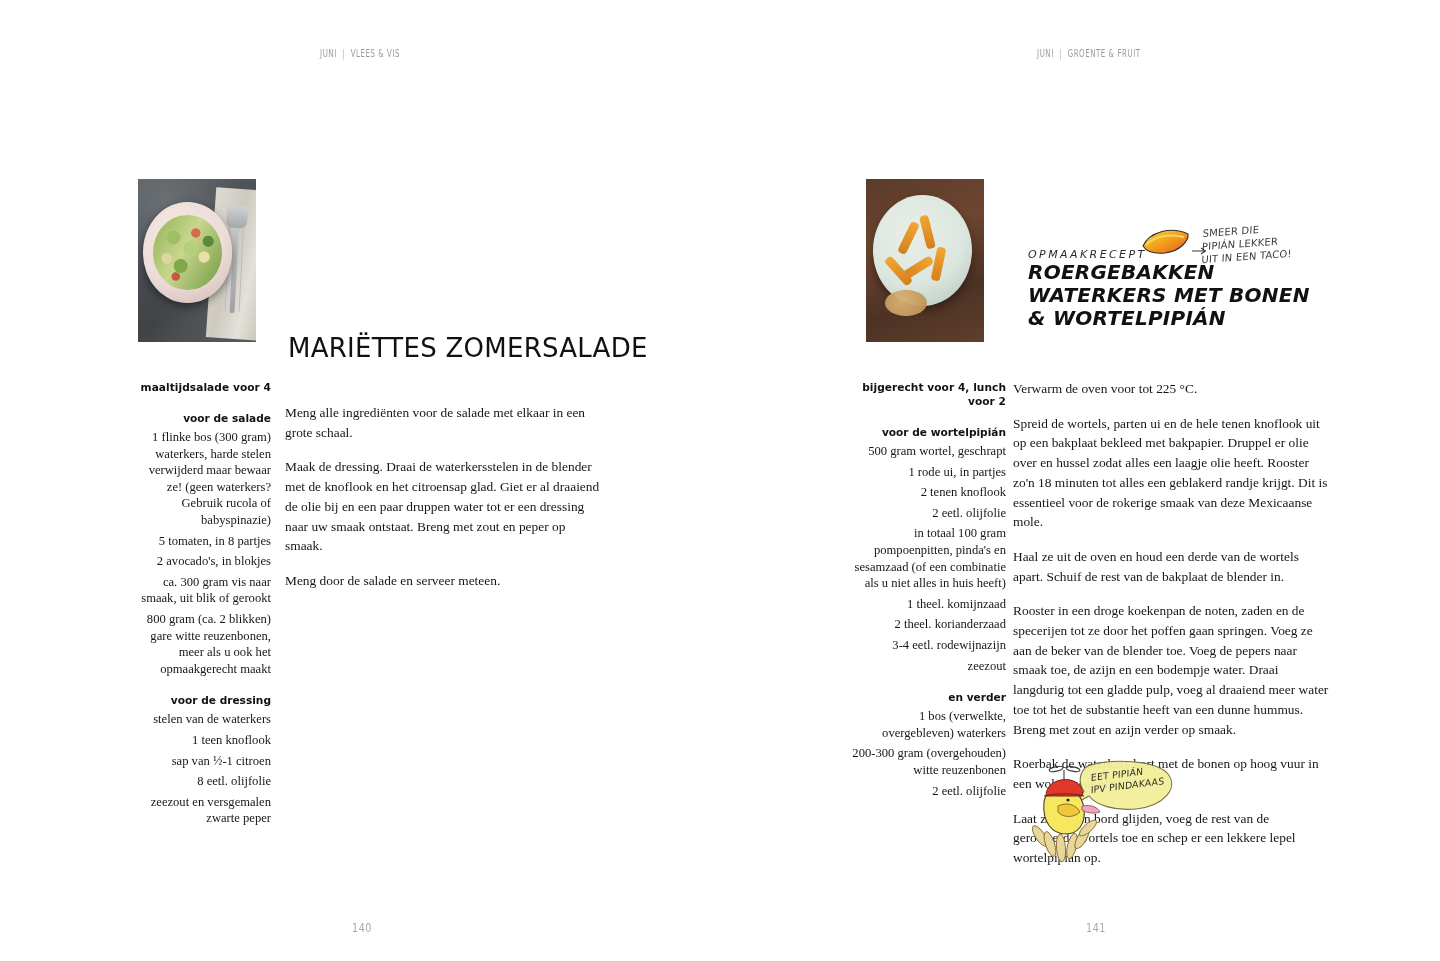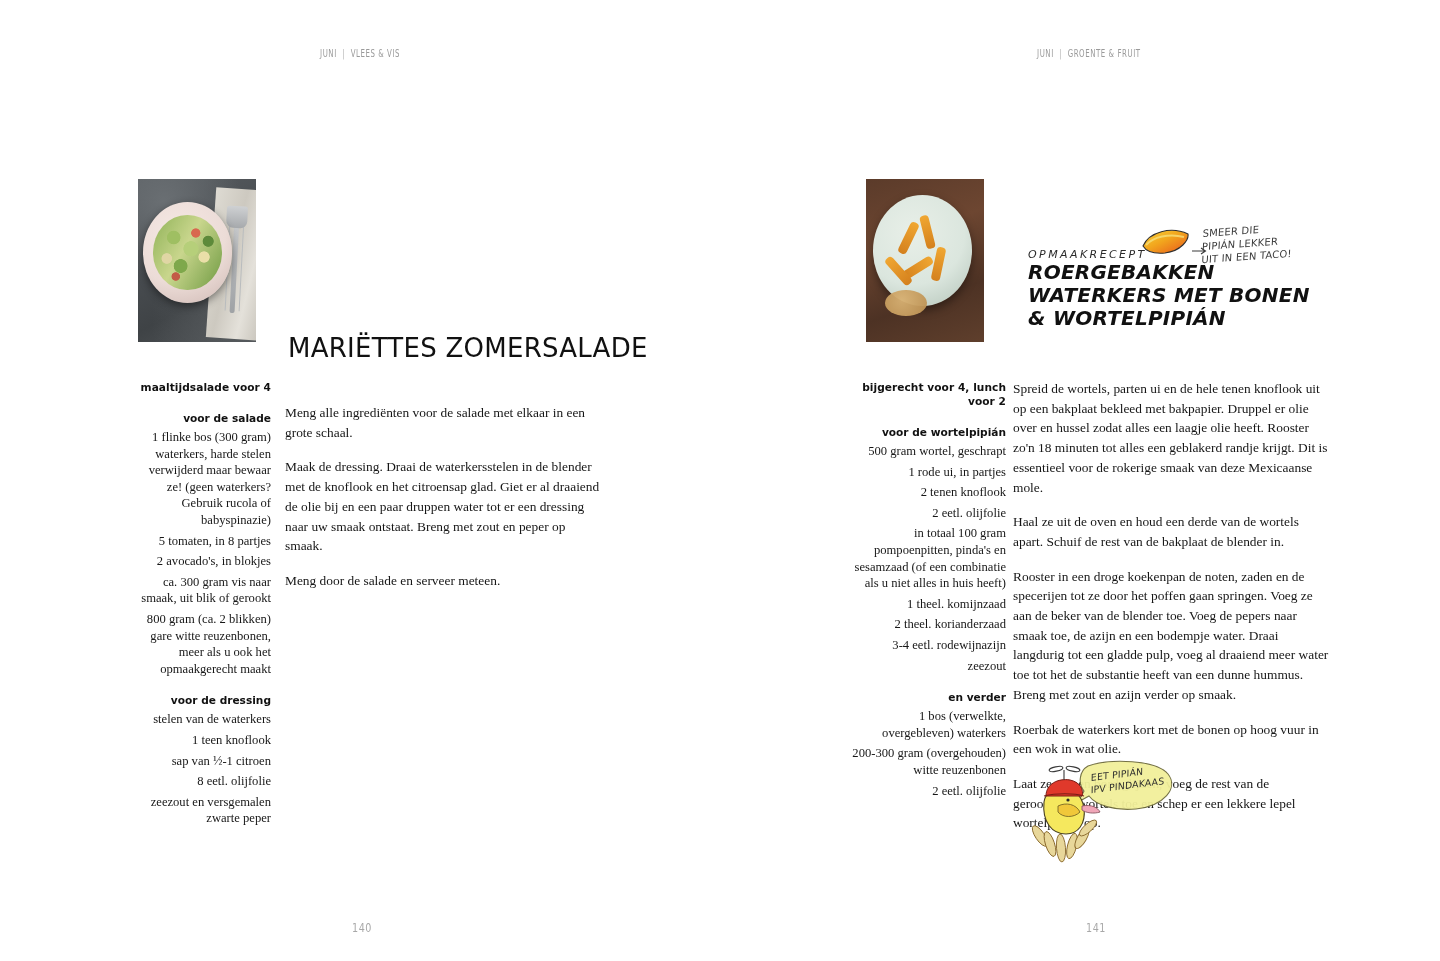--- a/index.html
+++ b/index.html
@@ -408,20 +408,21 @@
       <div class="ing-item">3-4 eetl. rodewijnazijn</div>
       <div class="ing-item">zeezout</div>
 
       <div class="ing-sub">en verder</div>
       <div class="ing-item">1 bos (verwelkte, overgebleven) waterkers</div>
       <div class="ing-item">200-300 gram (overgehouden) witte reuzenbonen</div>
       <div class="ing-item">2 eetl. olijfolie</div>
     </div>
 
     <div class="body-col">
+      <p>Verwarm de oven voor tot 225 °C.</p>
       <p>Spreid de wortels, parten ui en de hele tenen knoflook uit op een bakplaat bekleed met bakpapier. Druppel er olie over en hussel zodat alles een laagje olie heeft. Rooster zo'n 18 minuten tot alles een geblakerd randje krijgt. Dit is essentieel voor de rokerige smaak van deze Mexicaanse mole.</p>
       <p>Haal ze uit de oven en houd een derde van de wortels apart. Schuif de rest van de bakplaat de blender in.</p>
       <p>Rooster in een droge koekenpan de noten, zaden en de specerijen tot ze door het poffen gaan springen. Voeg ze aan de beker van de blender toe. Voeg de pepers naar smaak toe, de azijn en een bodempje water. Draai langdurig tot een gladde pulp, voeg al draaiend meer water toe tot het de substantie heeft van een dunne hummus. Breng met zout en azijn verder op smaak.</p>
       <p>Roerbak de waterkers kort met de bonen op hoog vuur in een wok in wat olie.</p>
       <p>Laat ze op een bord glijden, voeg de rest van de geroosterde wortels toe en schep er een lekkere lepel wortelpipián op.</p>
     </div>
 
     <div class="bird-wrap">
       <svg viewBox="0 0 170 105" width="170" height="105">
 

